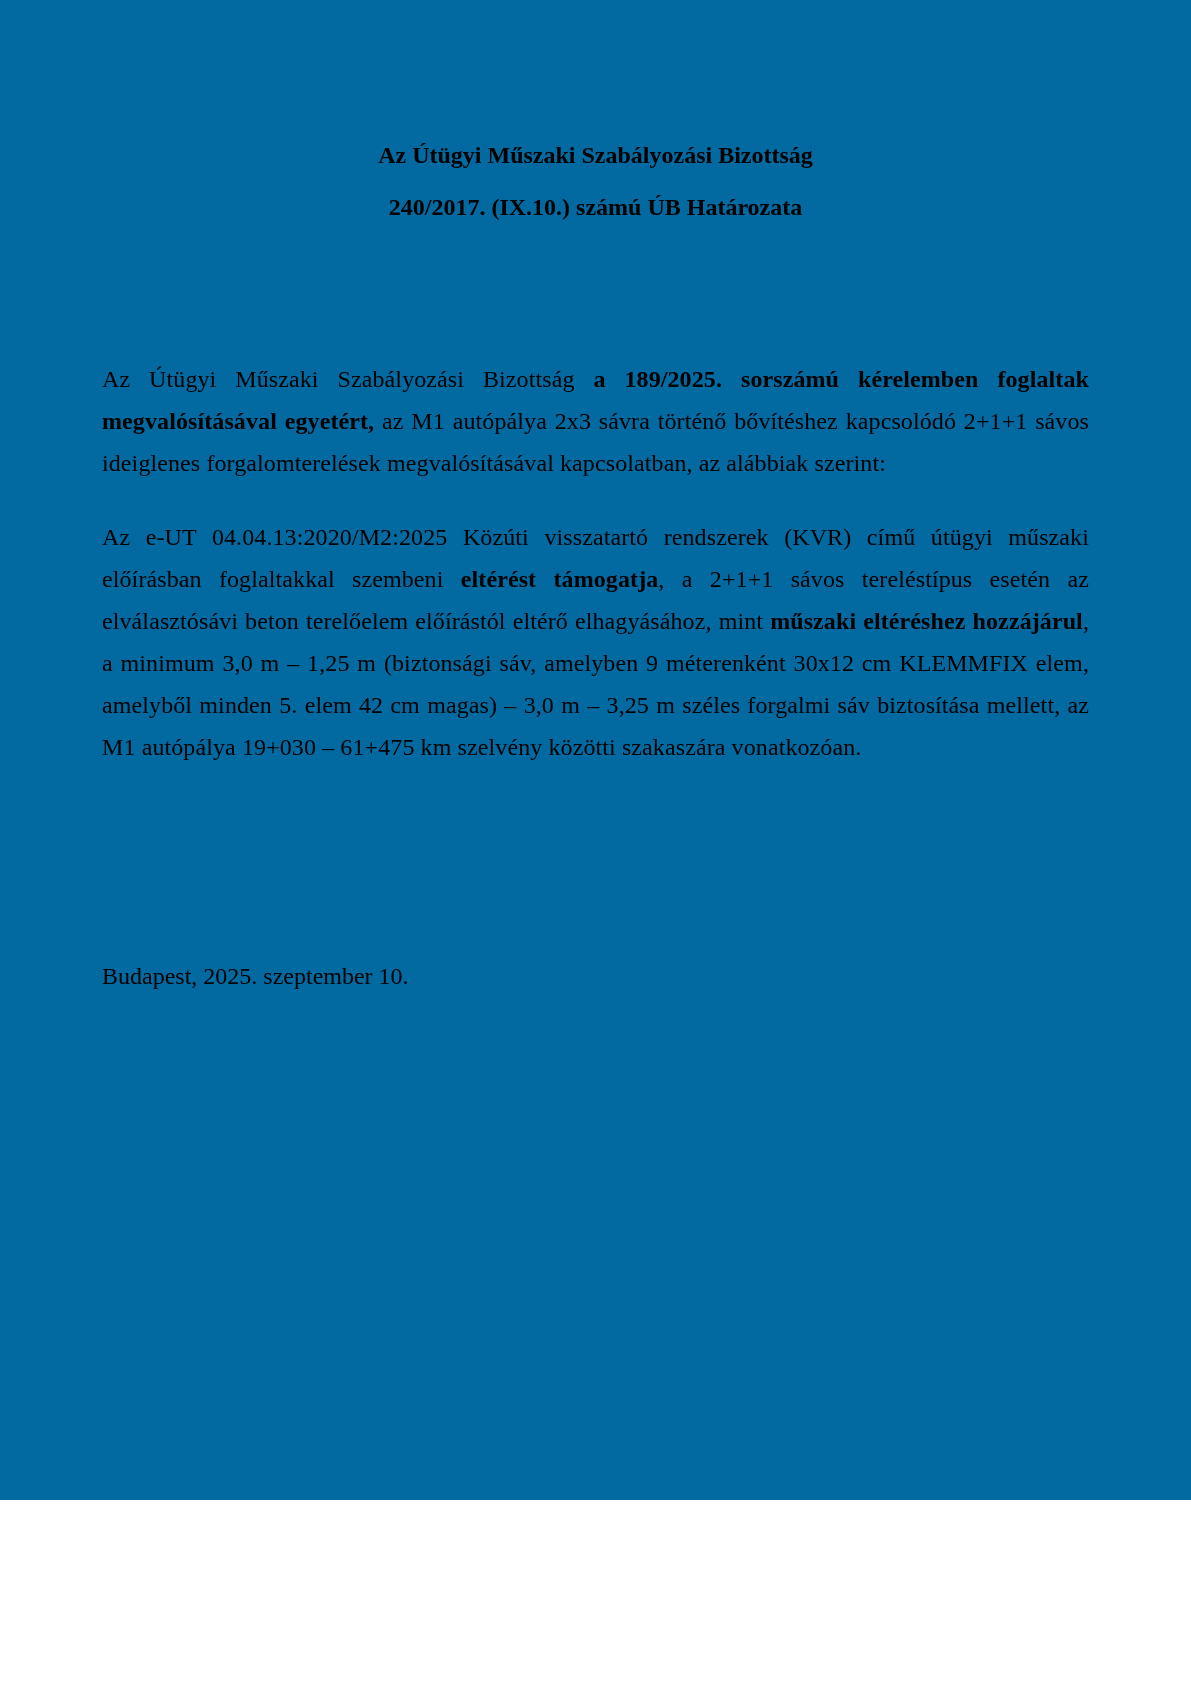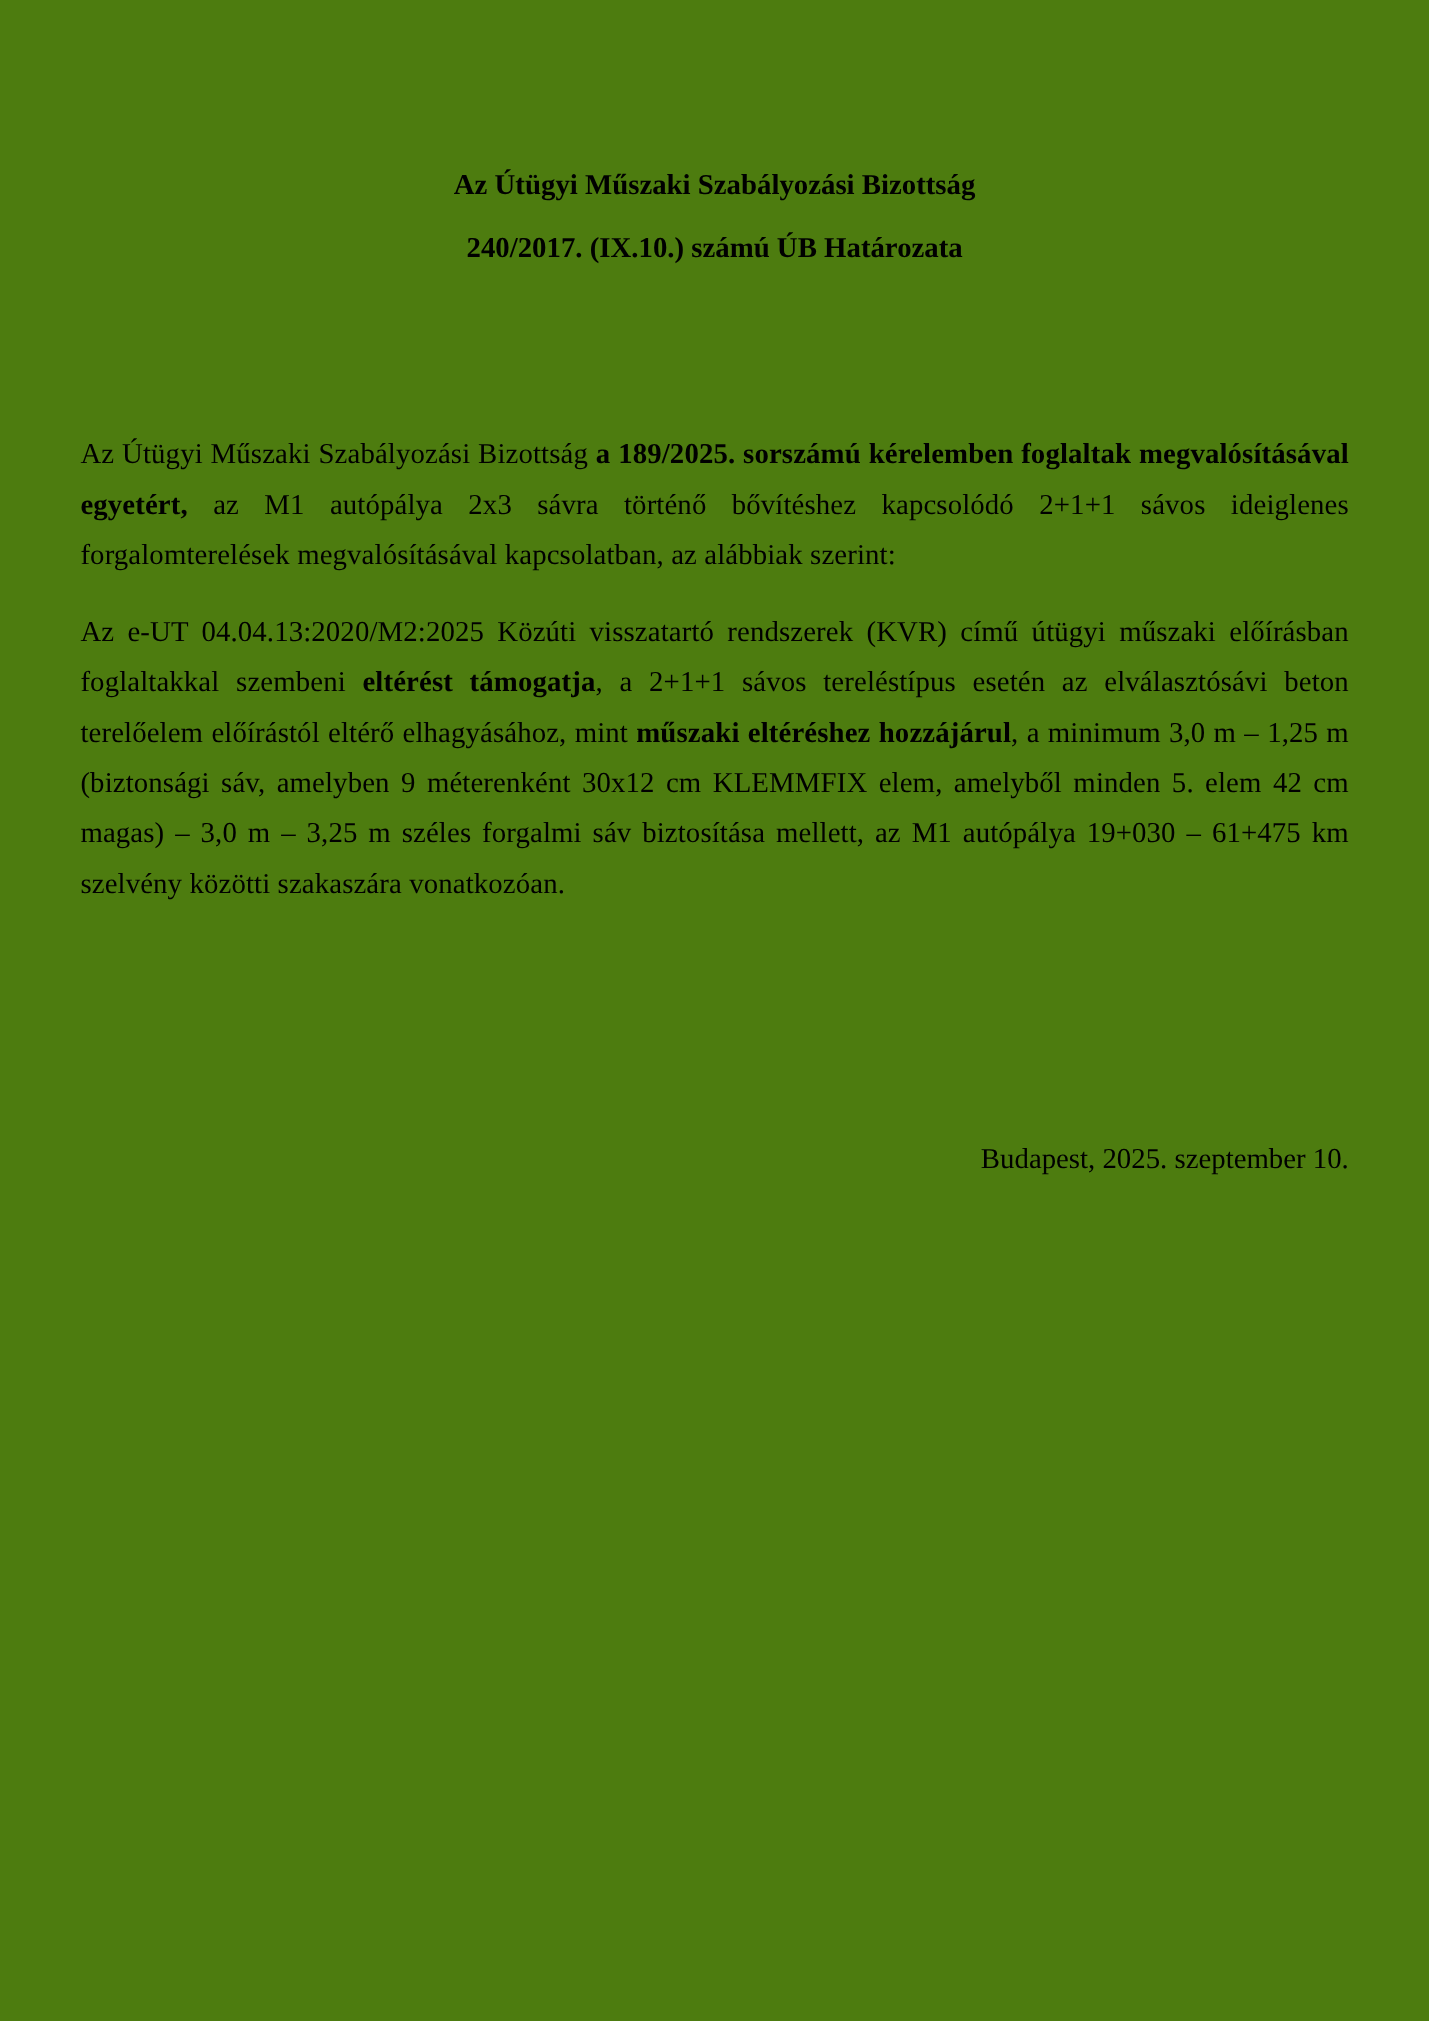--- a/index.html
+++ b/index.html
@@ -3,29 +3,29 @@
 <meta charset="utf-8">
 <style>
   html, body {
     margin: 0;
     padding: 0;
     background: #ffffff;
   }
   .page {
     position: relative;
     width: 1191px;
-    height: 1684px;
+    height: 1500px;
     margin: 0 auto;
-    background: #4d7c0f;
+    background: #0369a1;
     color: #000000;
     font-family: "Liberation Serif", "DejaVu Serif", serif;
     font-size: 24px;
     overflow: hidden;
     box-sizing: border-box;
-    padding: 0 67px;
+    padding: 0 102px;
   }
   .title-block {
     padding-top: 140px;
     text-align: center;
     font-weight: bold;
   }
   .title-line {
     margin: 0;
     line-height: 30px;
   }
@@ -36,30 +36,30 @@
     margin: 0;
     text-align: justify;
     line-height: 42px;
     letter-spacing: 0.1px;
   }
   .p1 {
     margin-top: 136px;
     font-family: Liberation Serif, serif;
   }
   .p2 {
-    margin-top: 22px;
+    margin-top: 32px;
   }
   .bold-run {
     font-weight: bold;
   }
   .date-line {
     margin: 0;
     margin-top: 193px;
     line-height: 30px;
-    text-align: right;
+    text-align: left;
   }
 </style>
 </head>
 <body>
 
 <div class="page">
 
   <div class="title-block">
     <p class="title-line">Az Útügyi Műszaki Szabályozási Bizottság</p>
     <p class="title-line">240/2017. (IX.10.) számú ÚB Határozata</p>

